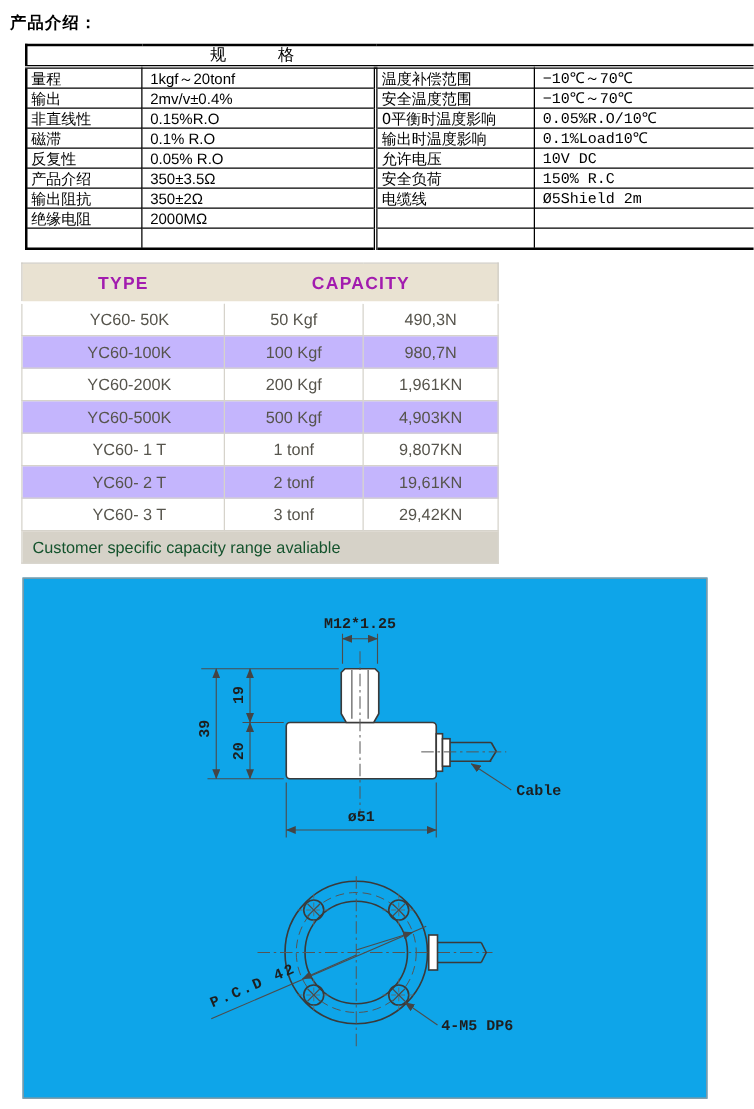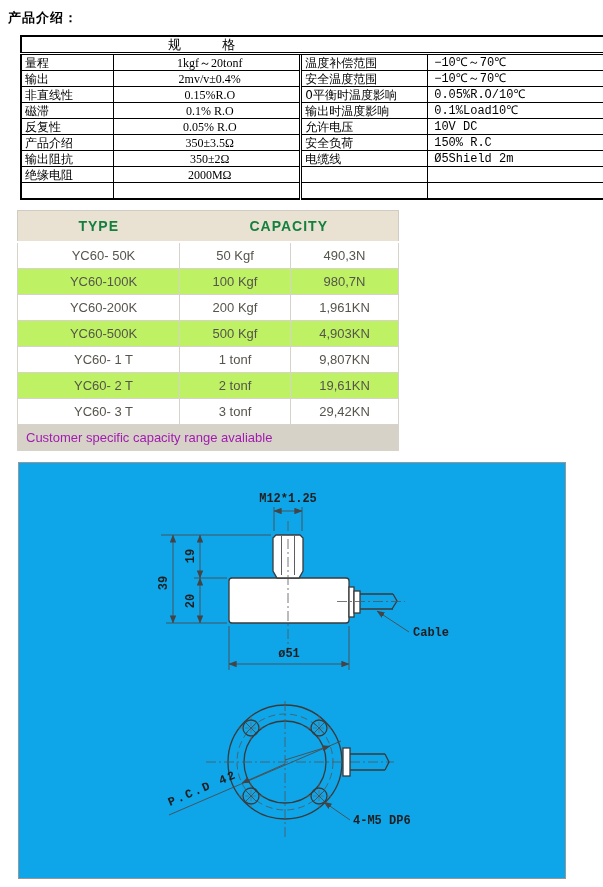--- a/index.html
+++ b/index.html
@@ -9,36 +9,36 @@
   
   .title{position:absolute;left:8px;top:9px;font-size:13px;font-weight:bold;letter-spacing:1px;text-align:right;}
 
   
   table.spec{position:absolute;left:20px;top:35px;width:593px;border-collapse:collapse;
              table-layout:fixed;font-size:12px;line-height:14px;}
   table.spec td{border:1px solid #000;height:15px;padding:0 0 0 3px;overflow:hidden;
                 white-space:nowrap;}
   table.spec td.hdr{white-space:pre;padding-left:146px;border-bottom:3px double #000;font-size:13px;}
   table.spec{border:2px solid #000;}
-  table.spec td.lval{font-family:Liberation Serif, serif;padding-left:6px;text-align:center;}
+  table.spec td.lval{font-family:Liberation Sans, sans-serif;padding-left:6px;}
   table.spec td.rlbl{border-left:3px double #000;}
   table.spec td.rval{font-family:Liberation Mono, monospace;padding-left:6px;}
 
   
   table.capacity{position:absolute;left:17px;top:210px;width:381px;border-collapse:collapse;
                  table-layout:fixed;font-family:"Liberation Sans",sans-serif;
                  font-size:13px;color:#56544c;border:1px solid #cfccc4;}
-  table.capacity th{background:#e9e2d2;height:28px;font-size:14px;font-weight:bold;color:#15803d;
+  table.capacity th{background:#e9e2d2;height:28px;font-size:14px;font-weight:bold;color:#a21caf;
                     letter-spacing:1px;border-bottom:2px solid #ffffff;margin-top:28px;}
   table.capacity td{height:25px;border:1px solid #d6d3cb;padding:0;}
   table.capacity td.t{text-align:center;padding-left:10px;}
   table.capacity td.c{text-align:center;}
-  table.capacity tr.alt td{background:#bef264;}
+  table.capacity tr.alt td{background:#c4b5fd;}
   table.capacity td.foot{background:#d6d2c8;text-align:left;padding-left:8px;
-                         border-top:1px solid #ffffff;color:#a21caf;}
+                         border-top:1px solid #ffffff;color:#14532d;}
 
   
   .drawing{position:absolute;left:18px;top:462px;width:546px;height:415px;
            border:1px solid #979797;background:#0ea5e9;}
   .drawing svg{display:block;}
   .drw-outline{fill:none;stroke:#3a3a3a;stroke-width:1.3;}
   .drw-fill{fill:#ffffff;stroke:#3a3a3a;stroke-width:1.3;}
   .drw-thin{fill:none;stroke:#4c4c4c;stroke-width:0.9;}
   .drw-center{fill:none;stroke:#555;stroke-width:0.8;stroke-dasharray:10 3 2 3;}
   .drw-dashc{fill:none;stroke:#555;stroke-width:0.8;stroke-dasharray:7 4;}

